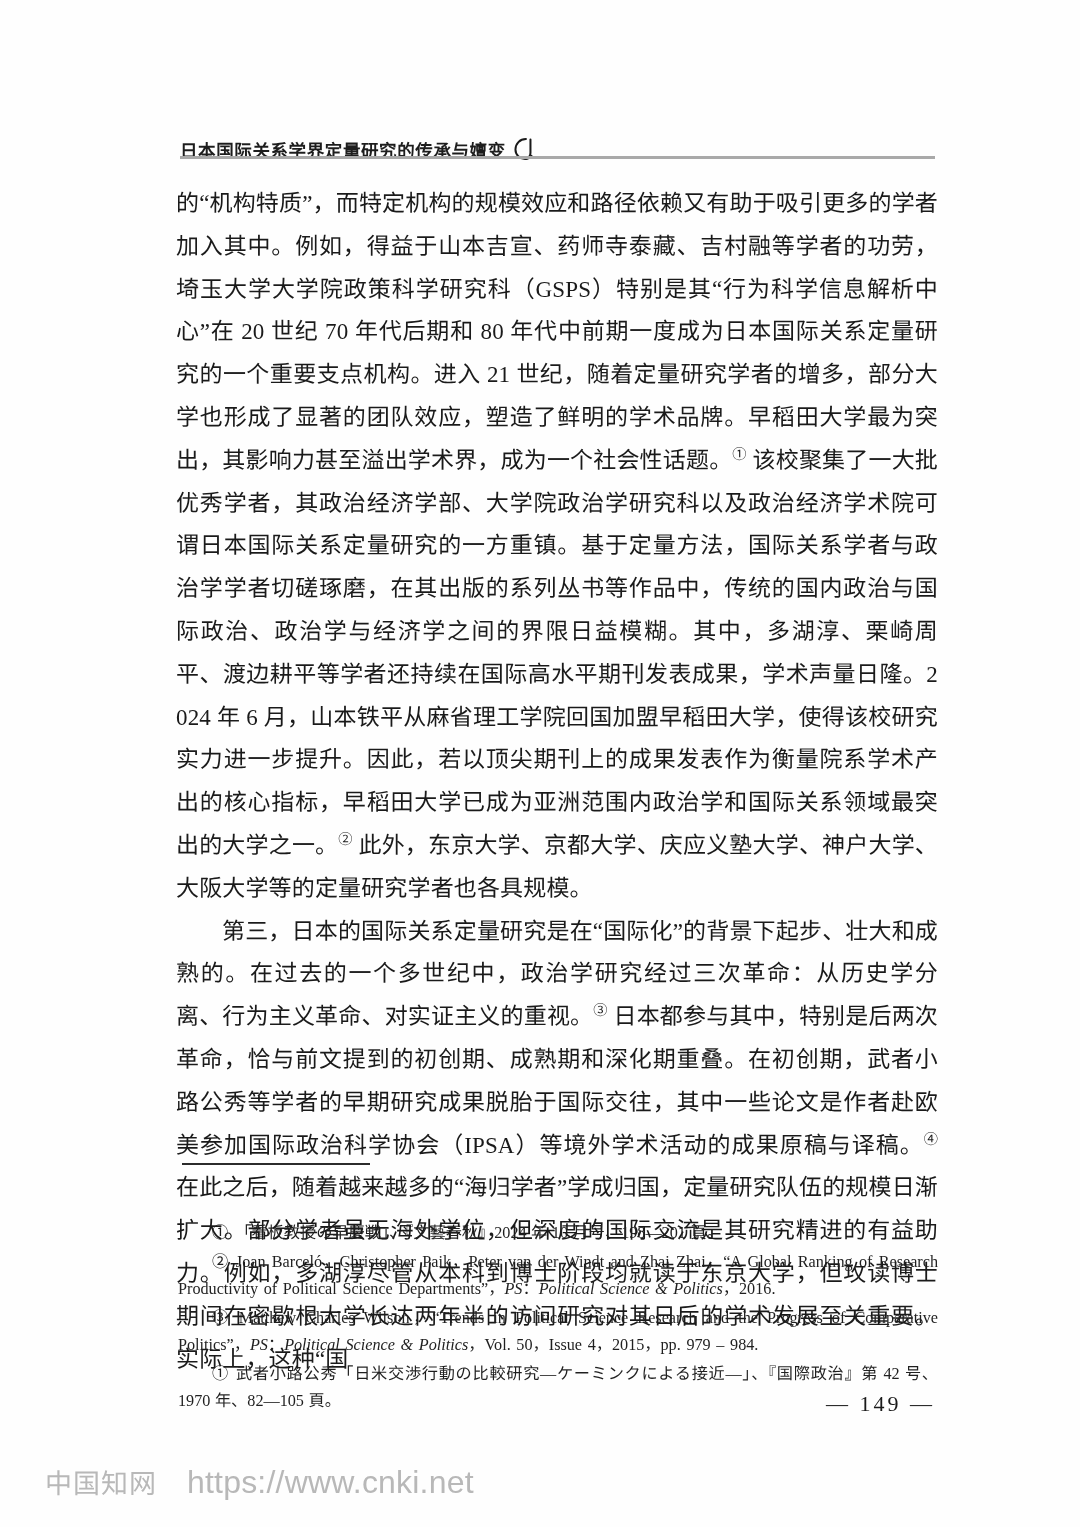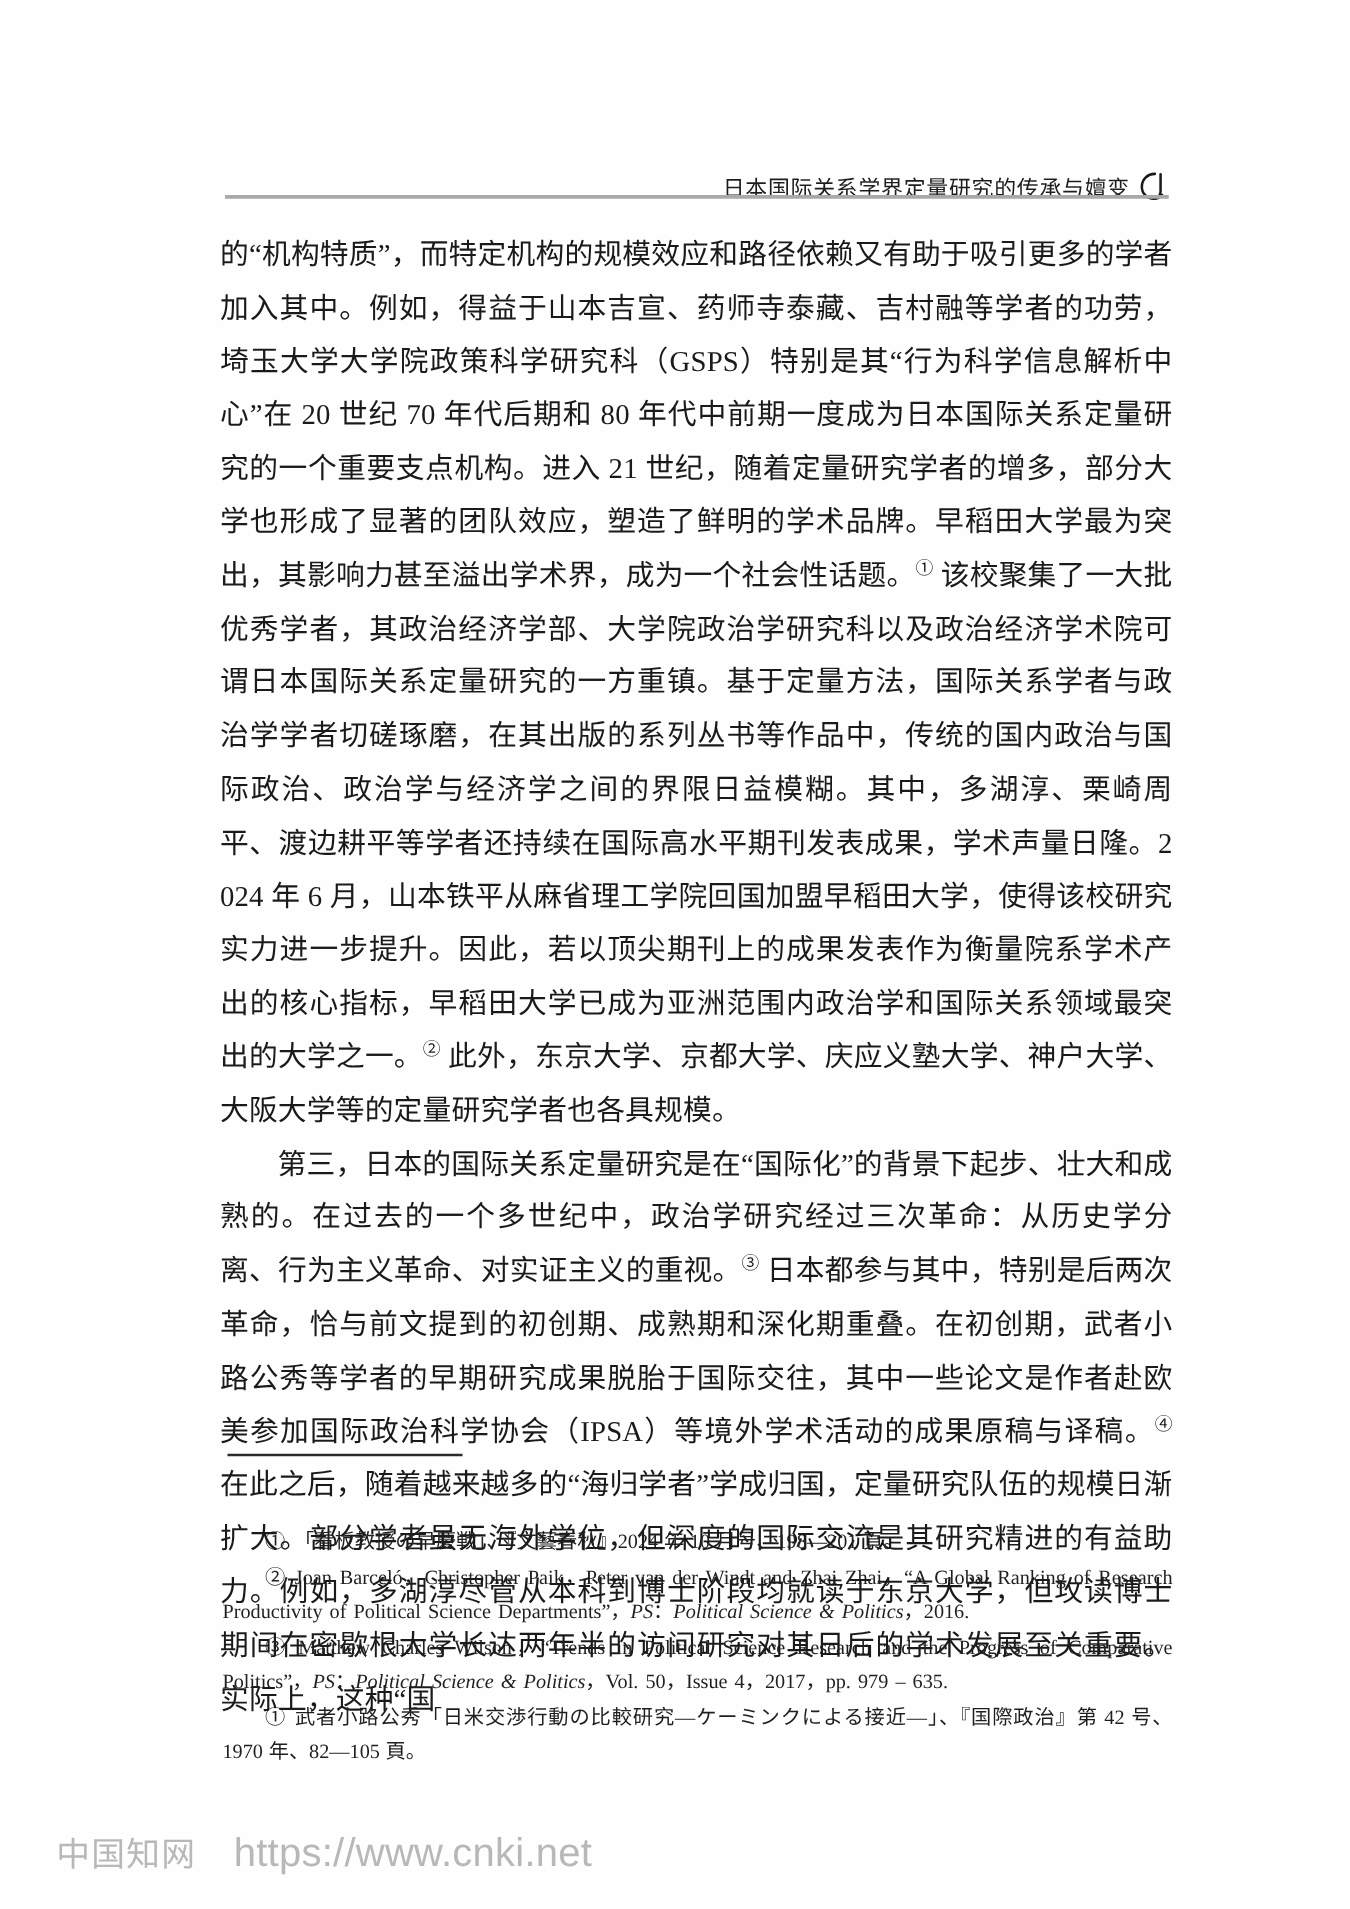--- a/index.html
+++ b/index.html
@@ -25,22 +25,22 @@
 
   
   .header {
     position: absolute;
     left: 180px;
     top: 118px;
     width: 755px;
     height: 44px;
     display: flex;
     align-items: flex-end;
-    justify-content: flex-end;
     gap: 6px;
+    font-weight: bold;
   }
   .header-title {
     font-size: 17.5px;
     letter-spacing: 0.6px;
     color: #1d1d1d;
     white-space: nowrap;
     line-height: 1;
     padding-bottom: 2px;
   }
   .header-logo {
@@ -176,24 +176,25 @@
     <p class="para indent"><span>第三，日本的国际关系定量研究是在“国际化”的背景下起步、壮大和成熟的。在过去的一个多世纪中，政治学研究经过三次革命：从历史学分离、行为主义革命、对实证主义的重视。</span><sup class="fn">③</sup><span> 日本都参与其中，特别是后两次革命，恰与前文提到的初创期、成熟期和深化期重叠。在初创期，武者小路公秀等学者的早期研究成果脱胎于国际交往，其中一些论文是作者赴欧美参加国际政治科学协会（IPSA）等境外学术活动的成果原稿与译稿。</span><sup class="fn">④</sup><span> 在此之后，随着越来越多的“海归学者”学成归国，定量研究队伍的规模日渐扩大。部分学者虽无海外学位，但深度的国际交流是其研究精进的有益助力。例如，多湖淳尽管从本科到博士阶段均就读于东京大学，但攻读博士期间在密歇根大学长达两年半的访问研究对其日后的学术发展至关重要。实际上，这种“国</span></p>
   </div>
 
   <div class="fn-rule"></div>
 
   <div class="footnotes">
     <p class="fn-item"><span class="fn-marker">①</span><span>「看板教授の早慶戦」、『文藝春秋』2024 年 10 月号、198—201 頁。</span></p>
 
     <p class="fn-item latin"><span class="fn-marker">②</span><span>Joan Barceló，Christopher Paik，Peter van der Windt and Zhai Zhai，“A Global Ranking of Research Productivity of Political Science Departments”，</span><span class="ital">PS</span><span>：</span><span class="ital">Political Science &amp; Politics</span><span>，2016.</span></p>
 
-    <p class="fn-item latin"><span class="fn-marker">③</span><span>Matthew Charles Wilson，“Trends in Political Science Research and the Progress of Comparative Politics”，</span><span class="ital">PS</span><span>：</span><span class="ital">Political Science &amp; Politics</span><span>，Vol. 50，Issue 4，2017，pp. 979 – 635.</span></p>
+    <p class="fn-item latin"><span class="fn-marker">③</span><span>Matthew Charles Wilson，“Trends in Political Science Research and the Progress of Comparative Politics”，</span><span class="ital">PS</span><span>：</span><span class="ital">Political Science &amp; Politics</span><span>，Vol. 50，Issue 4，2015，pp. 979 – 984.</span></p>
 
     <p class="fn-item"><span class="fn-marker">①</span><span>武者小路公秀「日米交渉行動の比較研究—ケーミンクによる接近—」、『国際政治』第 42 号、1970 年、82—105 頁。</span></p>
   </div>
 
+  <div class="page-number">— 149 —</div>
 
   <div class="watermark">
     <span class="wm-cn">中国知网</span>
     <span class="wm-url">https://www.cnki.net</span>
   </div>
 
 </div>
 
 </body></html>

